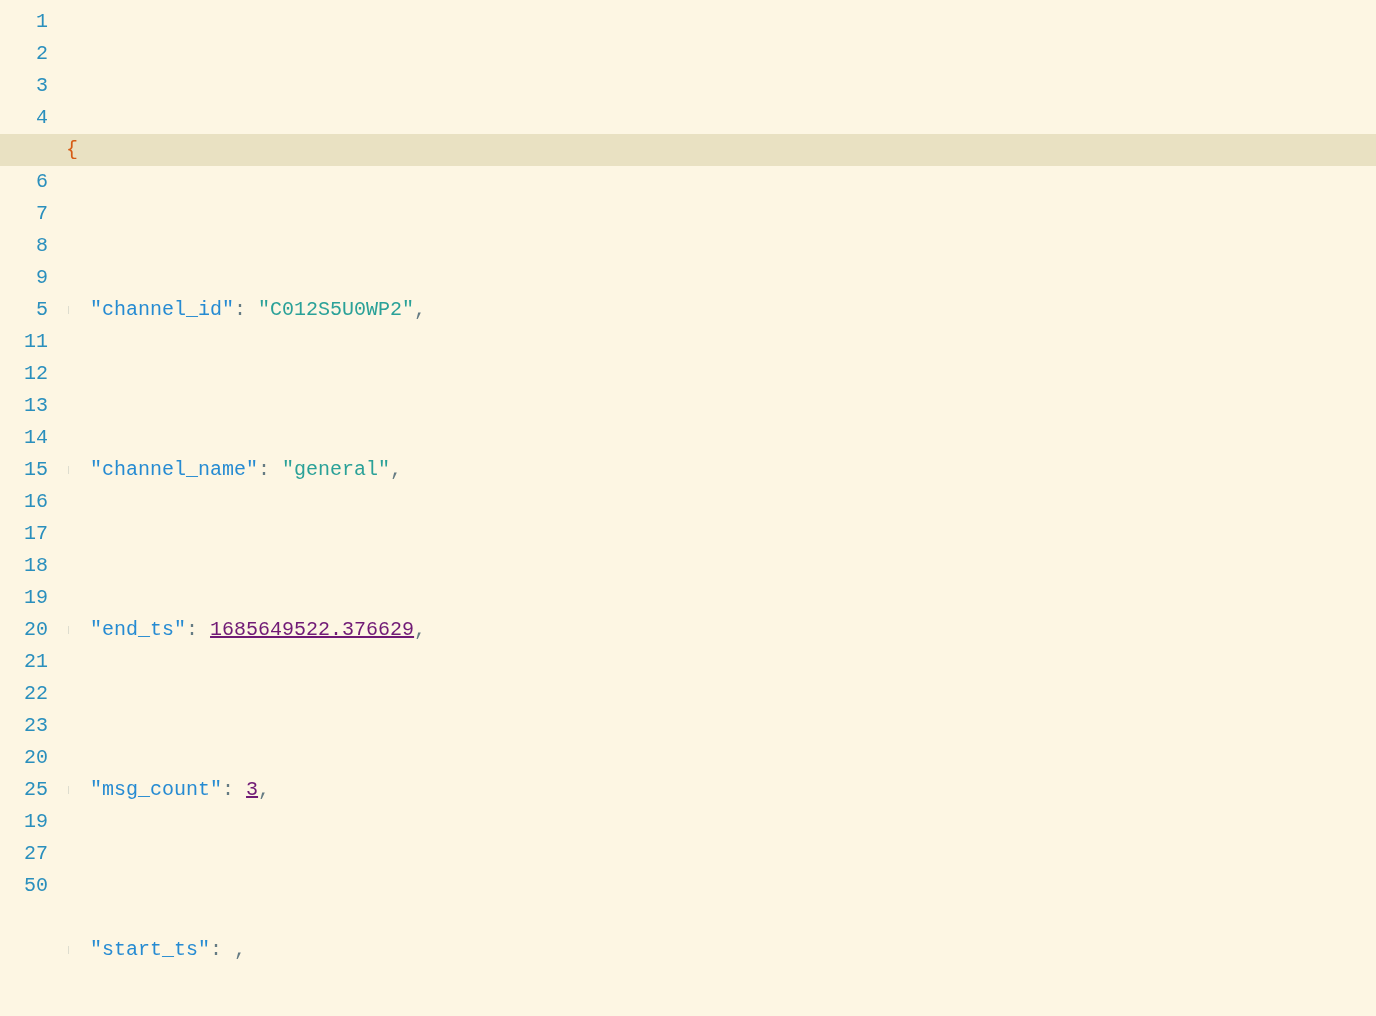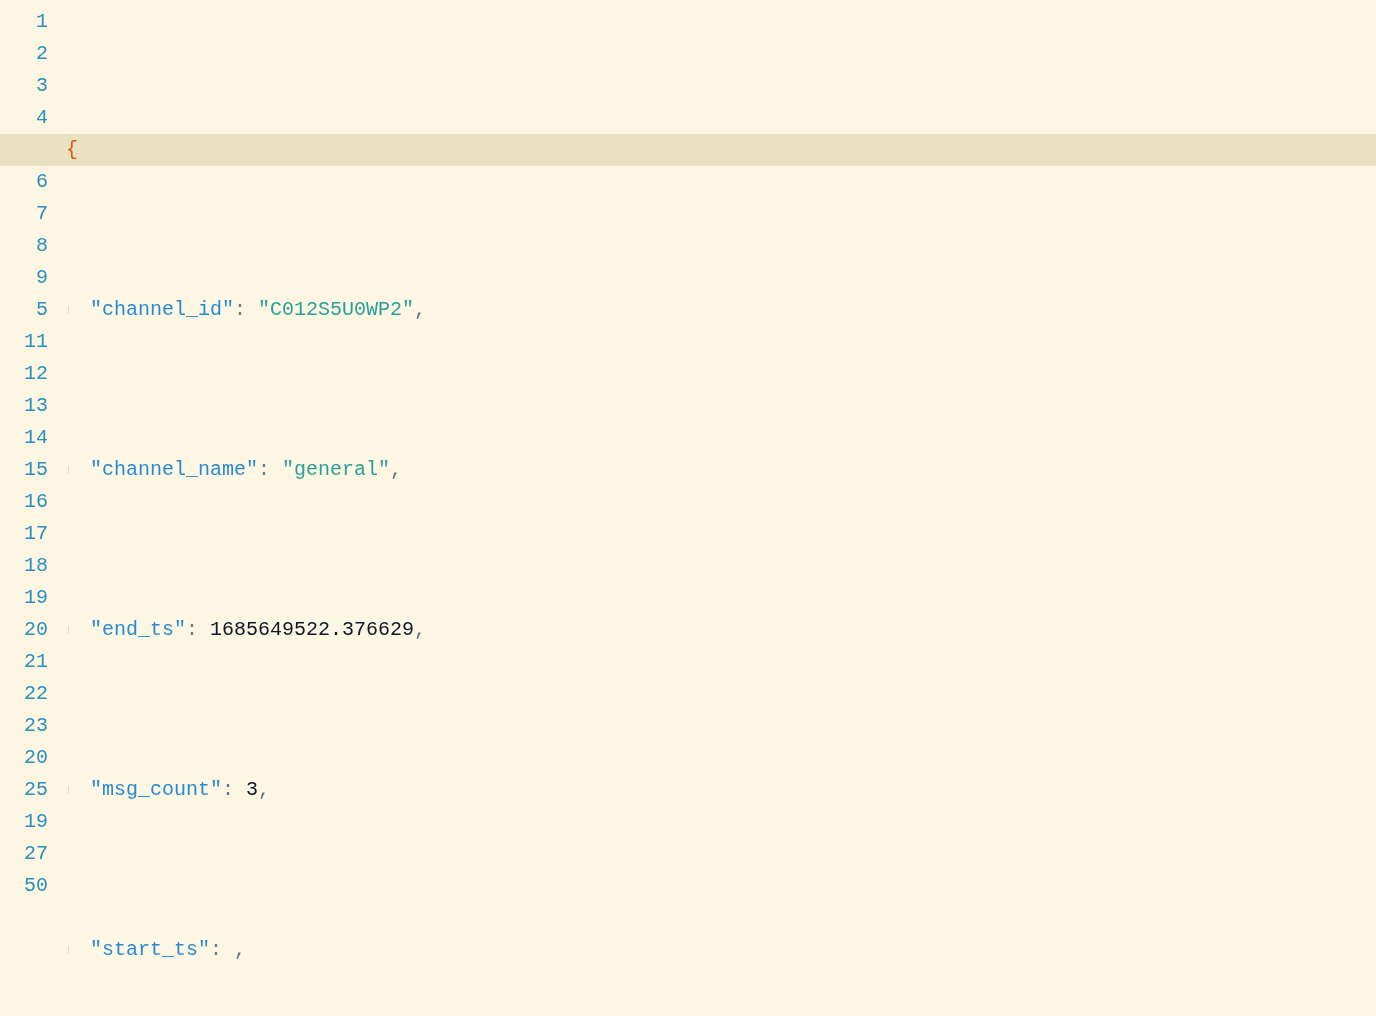--- a/index.html
+++ b/index.html
@@ -50,21 +50,21 @@
     position: absolute;
     left: -66px;
     top: 0;
     width: 66px;
     height: 100%;
     background: #E9E1C2;
   }
   
   .key   { color: #268bd2; } 
   .str   { color: #2aa198; } 
-  .num   { color: #0f172a; } 
+  .num   { color: #701a75; text-decoration: underline; } 
   .punct { color: #657b83; }
   .brace-hl { color: #d65b14; }
 
   .pad2 { display:inline-block; width: 24px; position: relative;}
 
   .guide-v {
     position: absolute;
     top:-4px; bottom:-4px;
     border-left: 1px solid rgba(101,123,131,0.20);
   }

